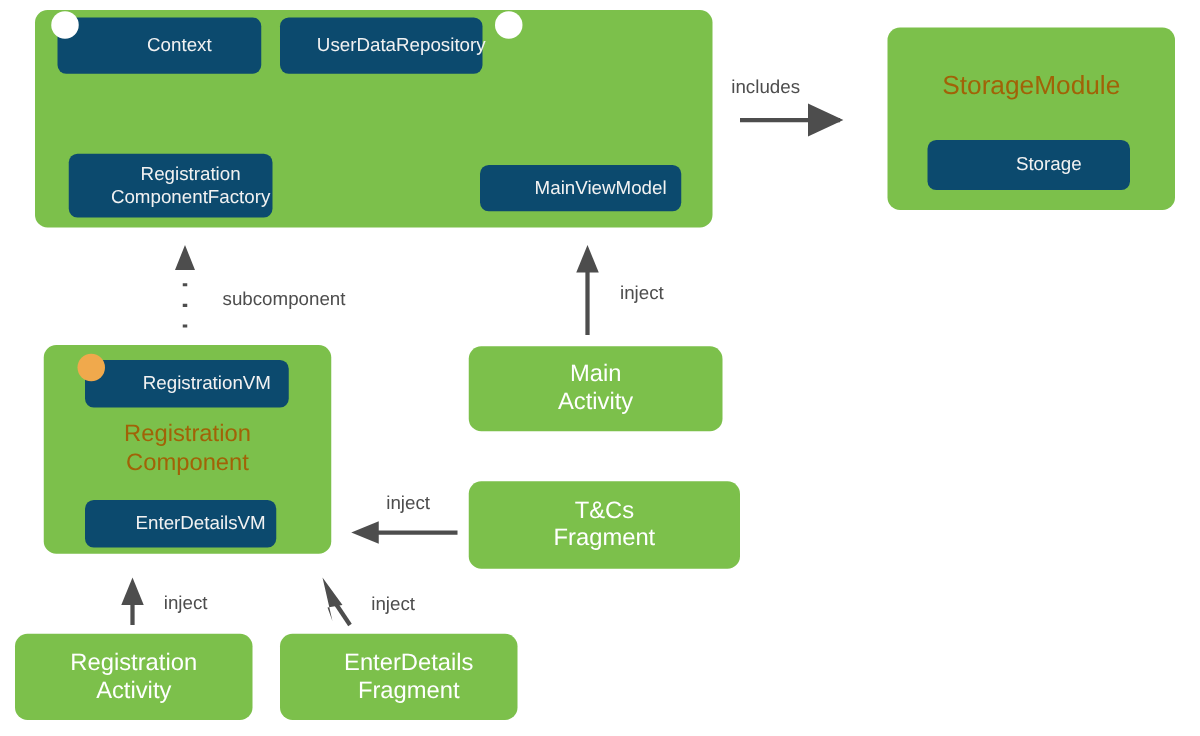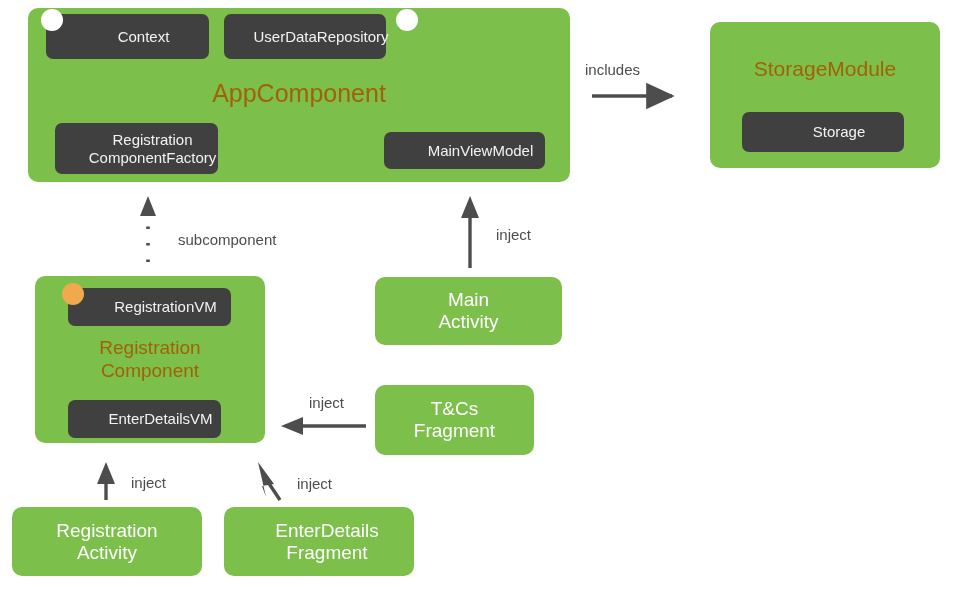--- a/index.html
+++ b/index.html
@@ -26,21 +26,21 @@
     justify-content: center;
     text-align: center;
     color: #ffffff;
     line-height: 1.15;
   }
   .green {
     background: #7ac143;
     background: #7cc04b;
   }
   .dark {
-    background: #404040;
+    background: #0c4a6e;
     border-radius: 7px;
     font-size: 15px;
     color: #f2f2f2;
     padding-left: 32px;
   }
   .comp-title {
     position: absolute;
     color: #a16207;
     text-align: center;
     line-height: 1.2;
@@ -67,21 +67,20 @@
     pointer-events: none;
   }
 </style>
 </head>
 <body>
 
 <div id="canvas">
 
   <div class="node green" style="left:28px; top:8px; width:542px; height:174px;"></div>
 
-  <div class="comp-title" style="left:28px; top:78px; width:542px; font-size:25px;">AppComponent</div>
 
   <div class="node dark" style="left:46px; top:14px; width:163px; height:45px;">Context</div>
 
   <div class="node dark" style="left:224px; top:14px; width:162px; height:45px;">UserDataRepository</div>
 
 
   <div class="dot dot-white" style="left:41px; top:9px; width:22px; height:22px;"></div>
 
   <div class="dot dot-white" style="left:396px; top:9px; width:22px; height:22px;"></div>
 
@@ -104,26 +103,26 @@
     <div>Registration</div>
     <div>Component</div>
   </div>
 
   <div class="node dark" style="left:68px; top:288px; width:163px; height:38px;">RegistrationVM</div>
 
   <div class="dot dot-orange" style="left:62px; top:283px; width:22px; height:22px;"></div>
 
   <div class="node dark" style="left:68px; top:400px; width:153px; height:38px;">EnterDetailsVM</div>
 
-  <div class="node green" style="left:375px; top:277px; width:187px; height:68px; flex-direction:column; font-size:19px;">
+  <div class="node green" style="left:375px; top:277px; width:203px; height:68px; flex-direction:column; font-size:19px;">
     <span>Main</span>
     <span>Activity</span>
   </div>
 
-  <div class="node green" style="left:375px; top:385px; width:159px; height:70px; flex-direction:column; font-size:19px;">
+  <div class="node green" style="left:375px; top:385px; width:217px; height:70px; flex-direction:column; font-size:19px;">
     <span>T&amp;Cs</span>
     <span>Fragment</span>
   </div>
 
   <div class="node green" style="left:12px; top:507px; width:190px; height:69px; flex-direction:column; font-size:19px;">
     <span>Registration</span>
     <span>Activity</span>
   </div>
 
   <div class="node green" style="left:224px; top:507px; width:190px; height:69px; flex-direction:column; font-size:19px;padding-left:16px;">

